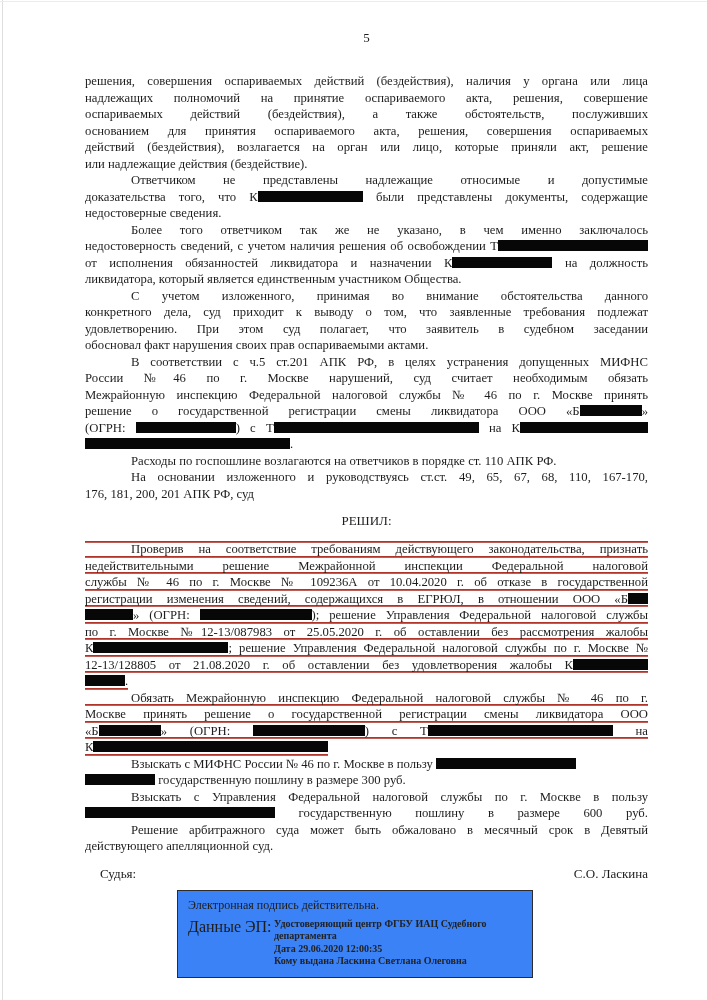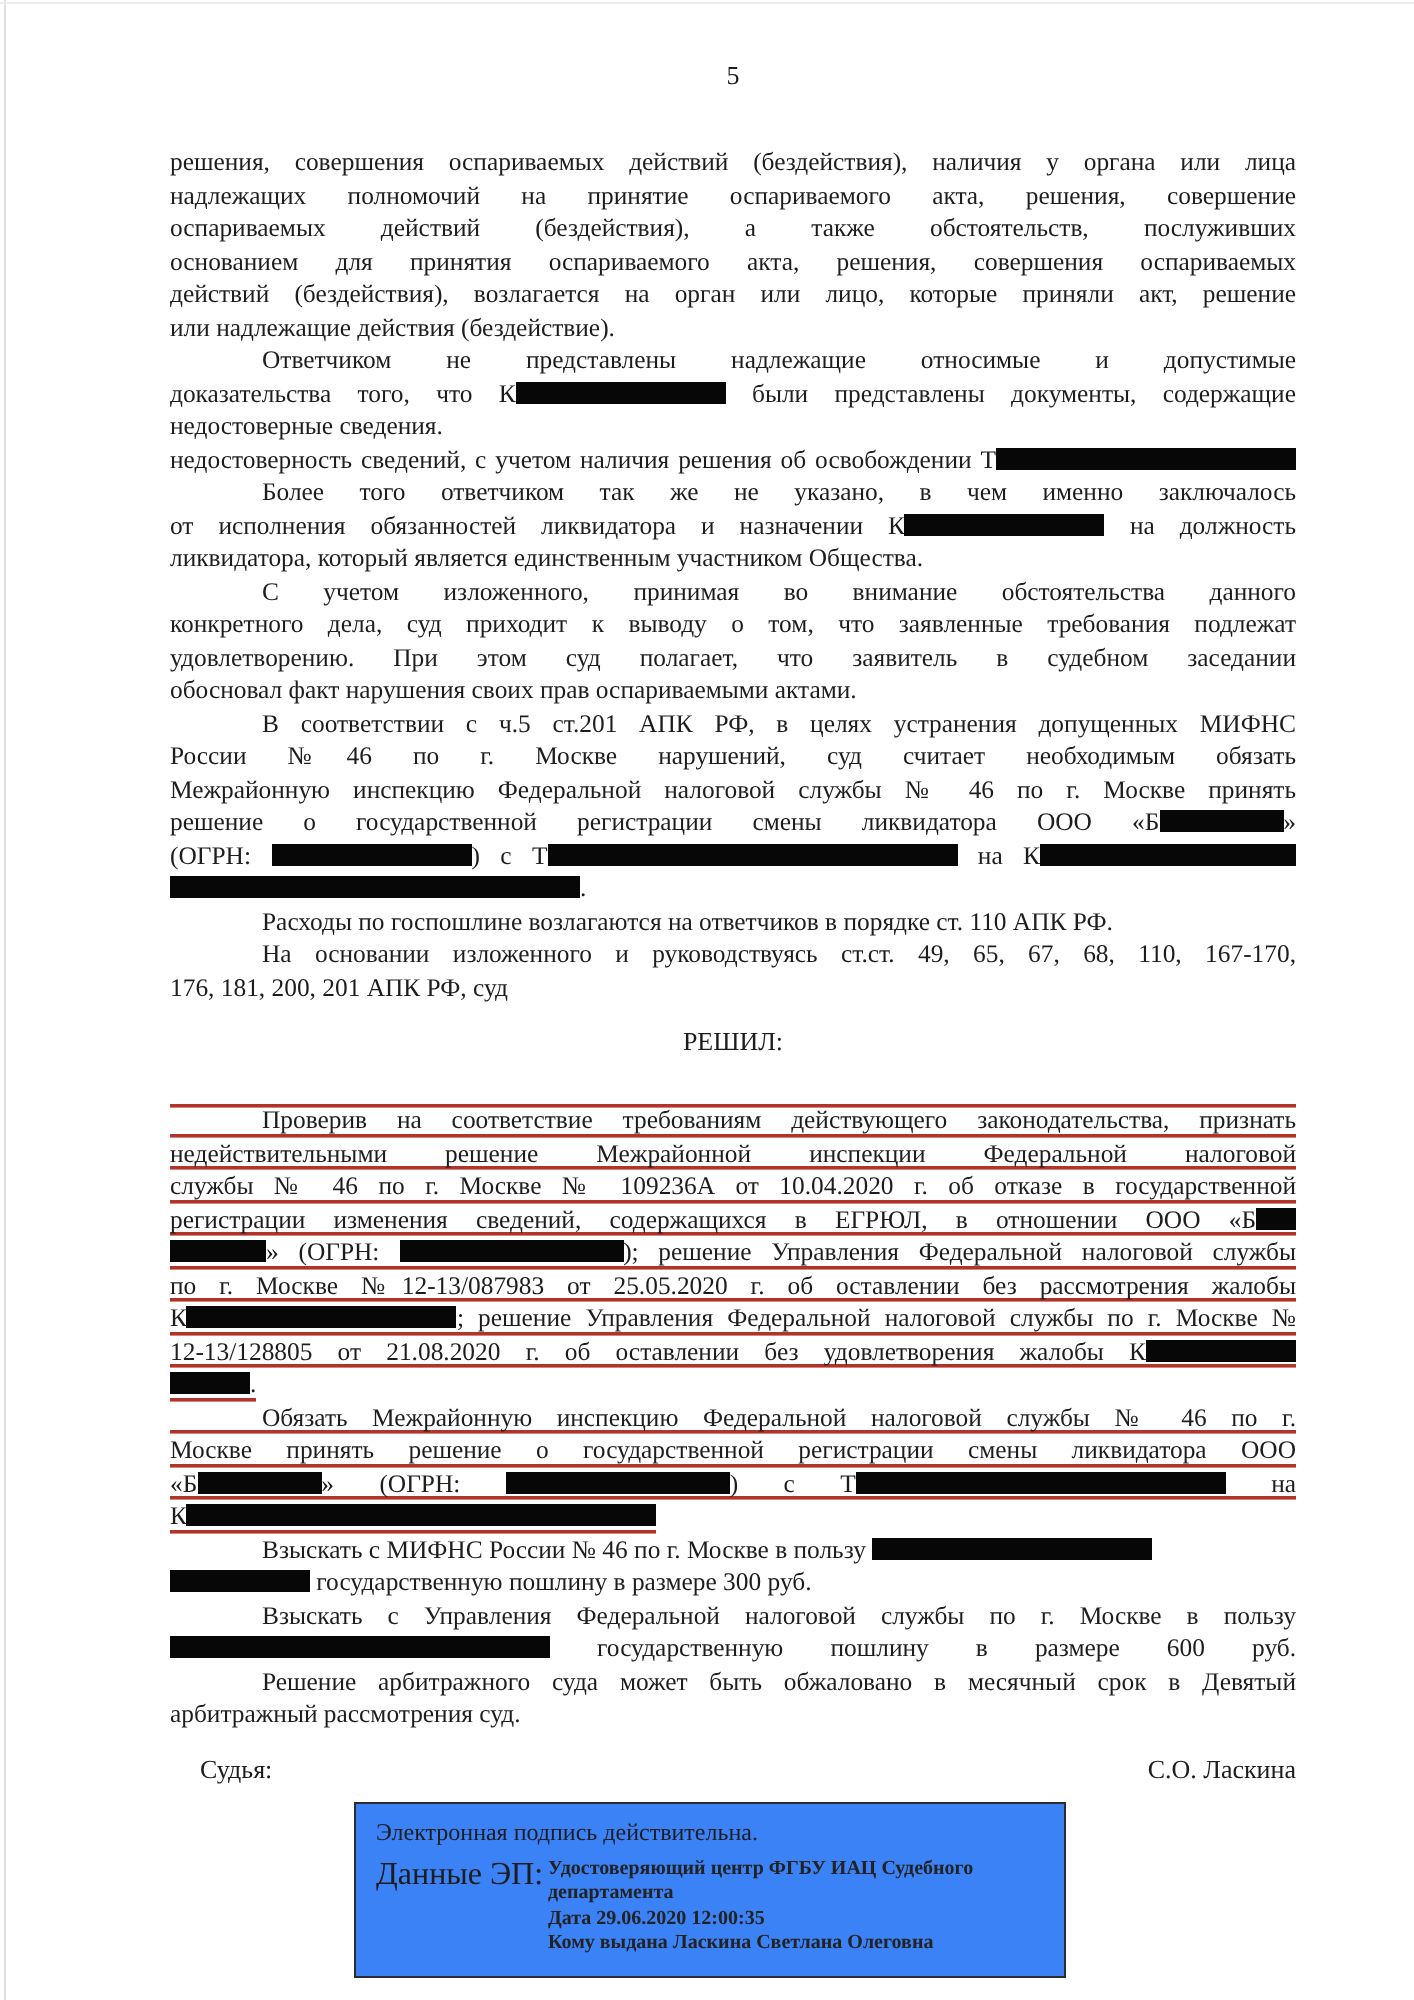--- a/index.html
+++ b/index.html
@@ -22,21 +22,21 @@
   .redact{display:inline-block;height:11px;background:#070707;vertical-align:-1px;}
   
   .red .line{
     background:linear-gradient(#b23429,#b23429) left bottom / 100% 1.8px no-repeat;
   }
   .red .line.top{
     background:
       linear-gradient(#b23429,#b23429) left bottom / 100% 1.8px no-repeat,
       linear-gradient(#b23429,#b23429) left top / 100% 1.8px no-repeat;
   }
-  .heading{text-align:center;font-size:13px;margin:11px 0 23px;}
+  .heading{text-align:center;font-size:13px;margin:11px 0 12px;}
   .footer-row{display:flex;justify-content:space-between;font-size:13px;margin-top:11px;padding-left:15px;}
   .sig-box{
     margin:8px 0 0 92px;width:334px;border:1px solid #2c2c2c;
     padding:7px 10px 9px 10px;background:#3b82f6;
   }
   .sig-valid{font-size:12px;margin-bottom:5px;}
   .sig-row{display:flex;align-items:flex-start;}
   .sig-label{font-size:16px;width:86px;flex:none;}
   .sig-details{font-size:10px;font-weight:bold;line-height:12.5px;width:238px;color:#222;}
   .sig-details div{margin:0;}
@@ -58,22 +58,22 @@
         <div class="line">основанием для принятия оспариваемого акта, решения, совершения оспариваемых</div>
         <div class="line">действий (бездействия), возлагается на орган или лицо, которые приняли акт, решение</div>
         <div class="line nj">или надлежащие действия (бездействие).</div>
       </div>
       <div class="para">
         <div class="line ind">Ответчиком не представлены надлежащие относимые и допустимые</div>
         <div class="line">доказательства того, что К<span class="redact" style="width: 105px;"></span> были представлены документы, содержащие</div>
         <div class="line nj">недостоверные сведения.</div>
       </div>
       <div class="para">
+        <div class="line ind">Более того ответчиком так же не указано, в чем именно заключалось</div>
         <div class="line">недостоверность сведений, с учетом наличия решения об освобождении Т<span class="redact" style="width: 150px;"></span></div>
-        <div class="line ind">Более того ответчиком так же не указано, в чем именно заключалось</div>
         <div class="line">от исполнения обязанностей ликвидатора и назначении К<span class="redact" style="width: 100px;"></span> на должность</div>
         <div class="line nj">ликвидатора, который является единственным участником Общества.</div>
       </div>
       <div class="para">
         <div class="line ind">С учетом изложенного, принимая во внимание обстоятельства данного</div>
         <div class="line">конкретного дела, суд приходит к выводу о том, что заявленные требования подлежат</div>
         <div class="line">удовлетворению. При этом суд полагает, что заявитель в судебном заседании</div>
         <div class="line nj">обосновал факт нарушения своих прав оспариваемыми актами.</div>
       </div>
       <div class="para">
@@ -116,21 +116,21 @@
       <div class="para">
         <div class="line nj ind">Взыскать с МИФНС России № 46 по г. Москве в пользу <span class="redact" style="width: 140px;"></span></div>
         <div class="line nj"><span class="redact" style="width: 70px;"></span> государственную пошлину в размере 300 руб.</div>
       </div>
       <div class="para">
         <div class="line ind">Взыскать с Управления Федеральной налоговой службы по г. Москве в пользу</div>
         <div class="line"><span class="redact" style="width: 190px;"></span> государственную пошлину в размере 600 руб.</div>
       </div>
       <div class="para">
         <div class="line ind">Решение арбитражного суда может быть обжаловано в месячный срок в Девятый</div>
-        <div class="line nj">арбитражный рассмотрения суд.</div>
+        <div class="line nj">действующего апелляционной суд.</div>
       </div>
     </div>
 
   <div class="footer-row">
     <span>Судья:</span>
     <span>С.О. Ласкина</span>
   </div>
 
   <div class="sig-box">
     <div class="sig-valid">Электронная подпись действительна.</div>

